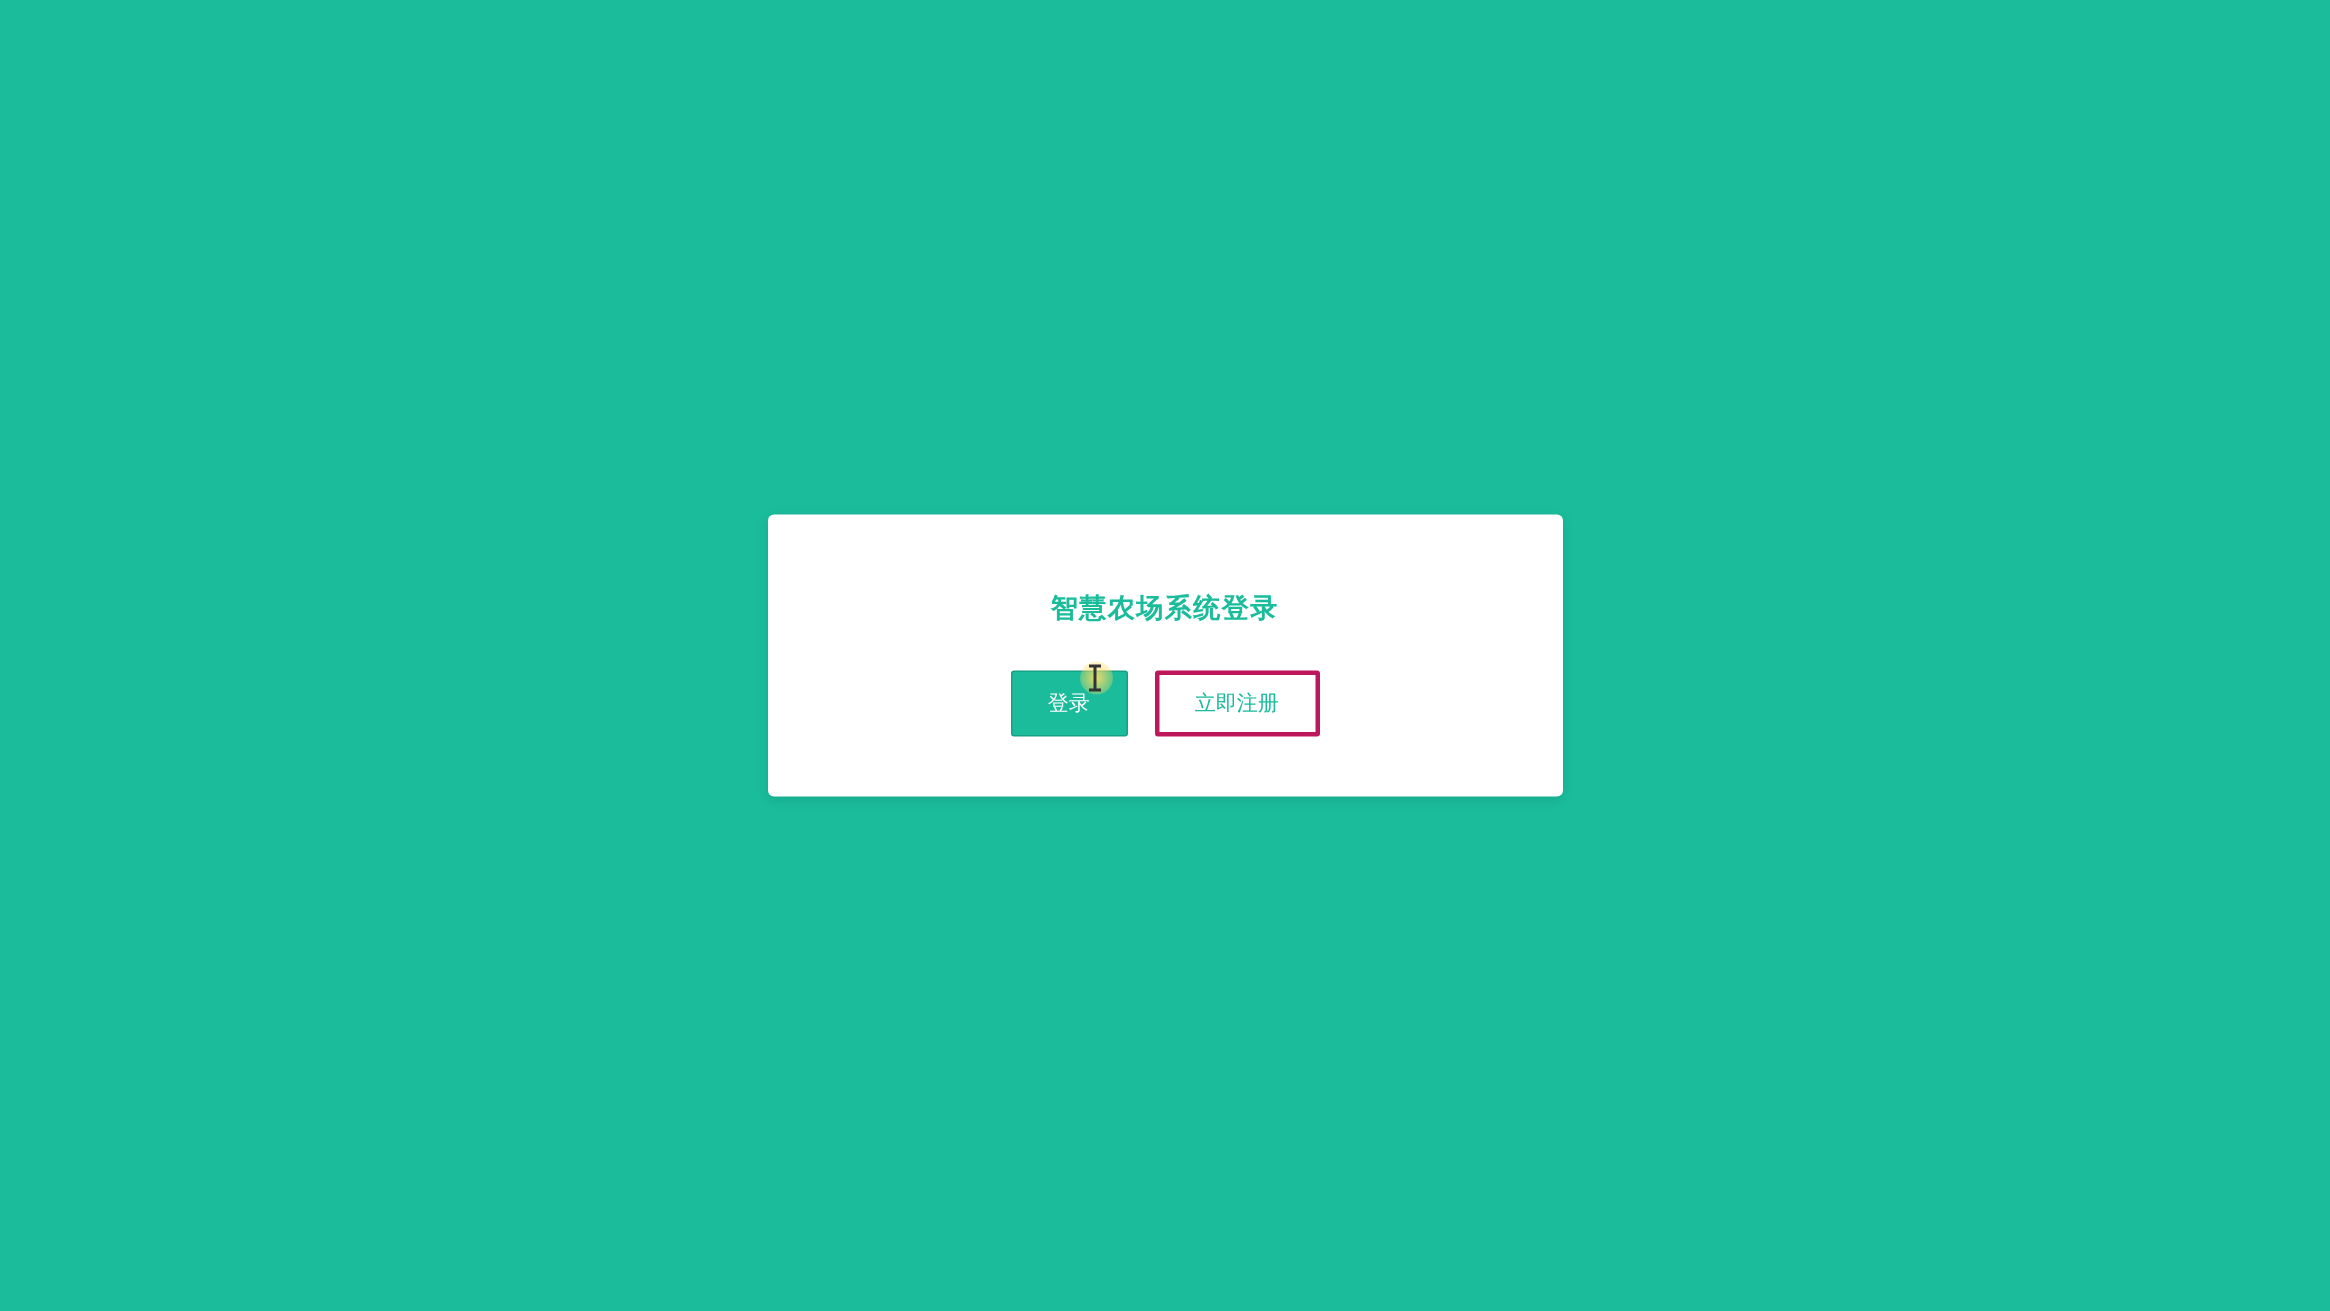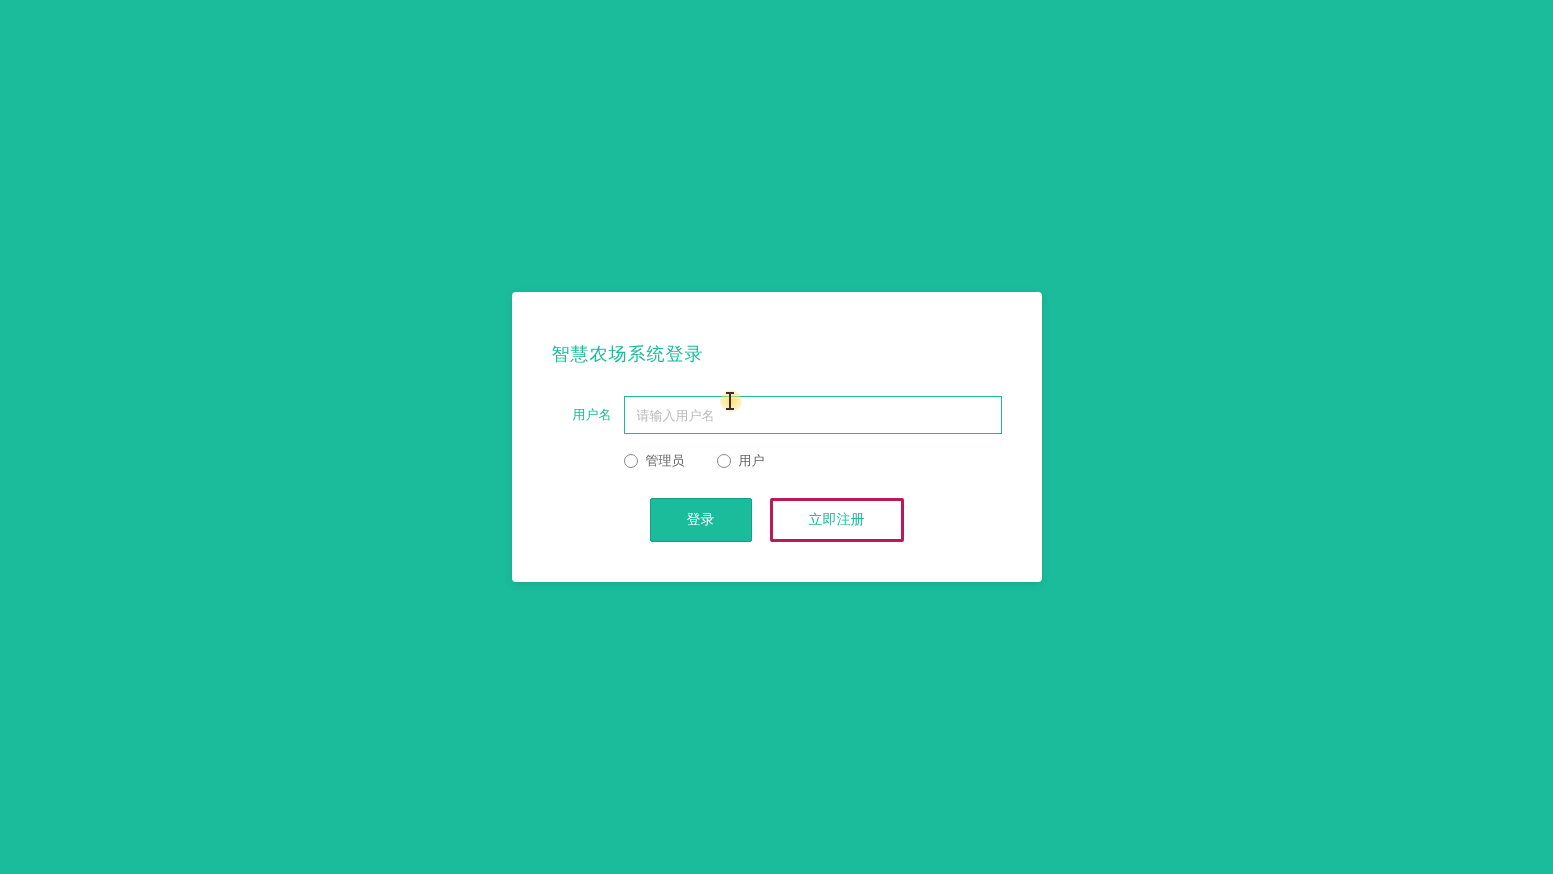--- a/index.html
+++ b/index.html
@@ -19,23 +19,24 @@
     }
     .login-card {
       background: #ffffff;
       width: 530px;
       padding: 50px 40px 40px 40px;
       border-radius: 4px;
       box-shadow: 0 2px 8px rgba(0,0,0,0.1);
       position: relative;
     }
     .title {
+      text-align: center;
       color: #1abc9c;
       font-size: 18px;
-      font-weight: normal;
+      font-weight: bold;
       margin-bottom: 30px;
       letter-spacing: 1px;
     }
     .form-row {
       display: flex;
       align-items: center;
       margin-bottom: 18px;
     }
     .form-label {
       width: 60px;
@@ -80,21 +81,21 @@
     .radio-label {
       font-size: 13px;
       color: #666;
     }
     .button-row {
       display: flex;
       justify-content: center;
       gap: 18px;
     }
     .btn {
-      padding: 10px 36px;
+      padding: 10px 24px;
       font-size: 14px;
       border-radius: 2px;
       cursor: pointer;
       border: 1px solid transparent;
     }
     .btn-primary {
       background-color: #1abc9c;
       color: #ffffff;
       border-color: #16a085;
     }
@@ -137,36 +138,22 @@
     }
     .cursor-ibeam::before { top: -1px; }
     .cursor-ibeam::after { bottom: -1px; }
   </style>
 </head>
 <body>
 
 <div class="login-card">
   <div class="title">智慧农场系统登录</div>
 
-  <div class="form-row">
-    <div class="form-label">用户名</div>
-    <input type="text" class="form-input" placeholder="请输入用户名" style="">
-  </div>
 
 
-  <div class="radio-row">
-    <label class="radio-item">
-      <span class="radio-circle"></span>
-      <span class="radio-label">管理员</span>
-    </label>
-    <label class="radio-item">
-      <span class="radio-circle"></span>
-      <span class="radio-label">用户</span>
-    </label>
-  </div>
 
   <div class="button-row">
     <button class="btn btn-primary">登录</button>
     <button class="btn btn-secondary">立即注册</button>
   </div>
 
   <div class="cursor-indicator">
     <div class="cursor-highlight"></div>
     <div class="cursor-ibeam"></div>
   </div>

